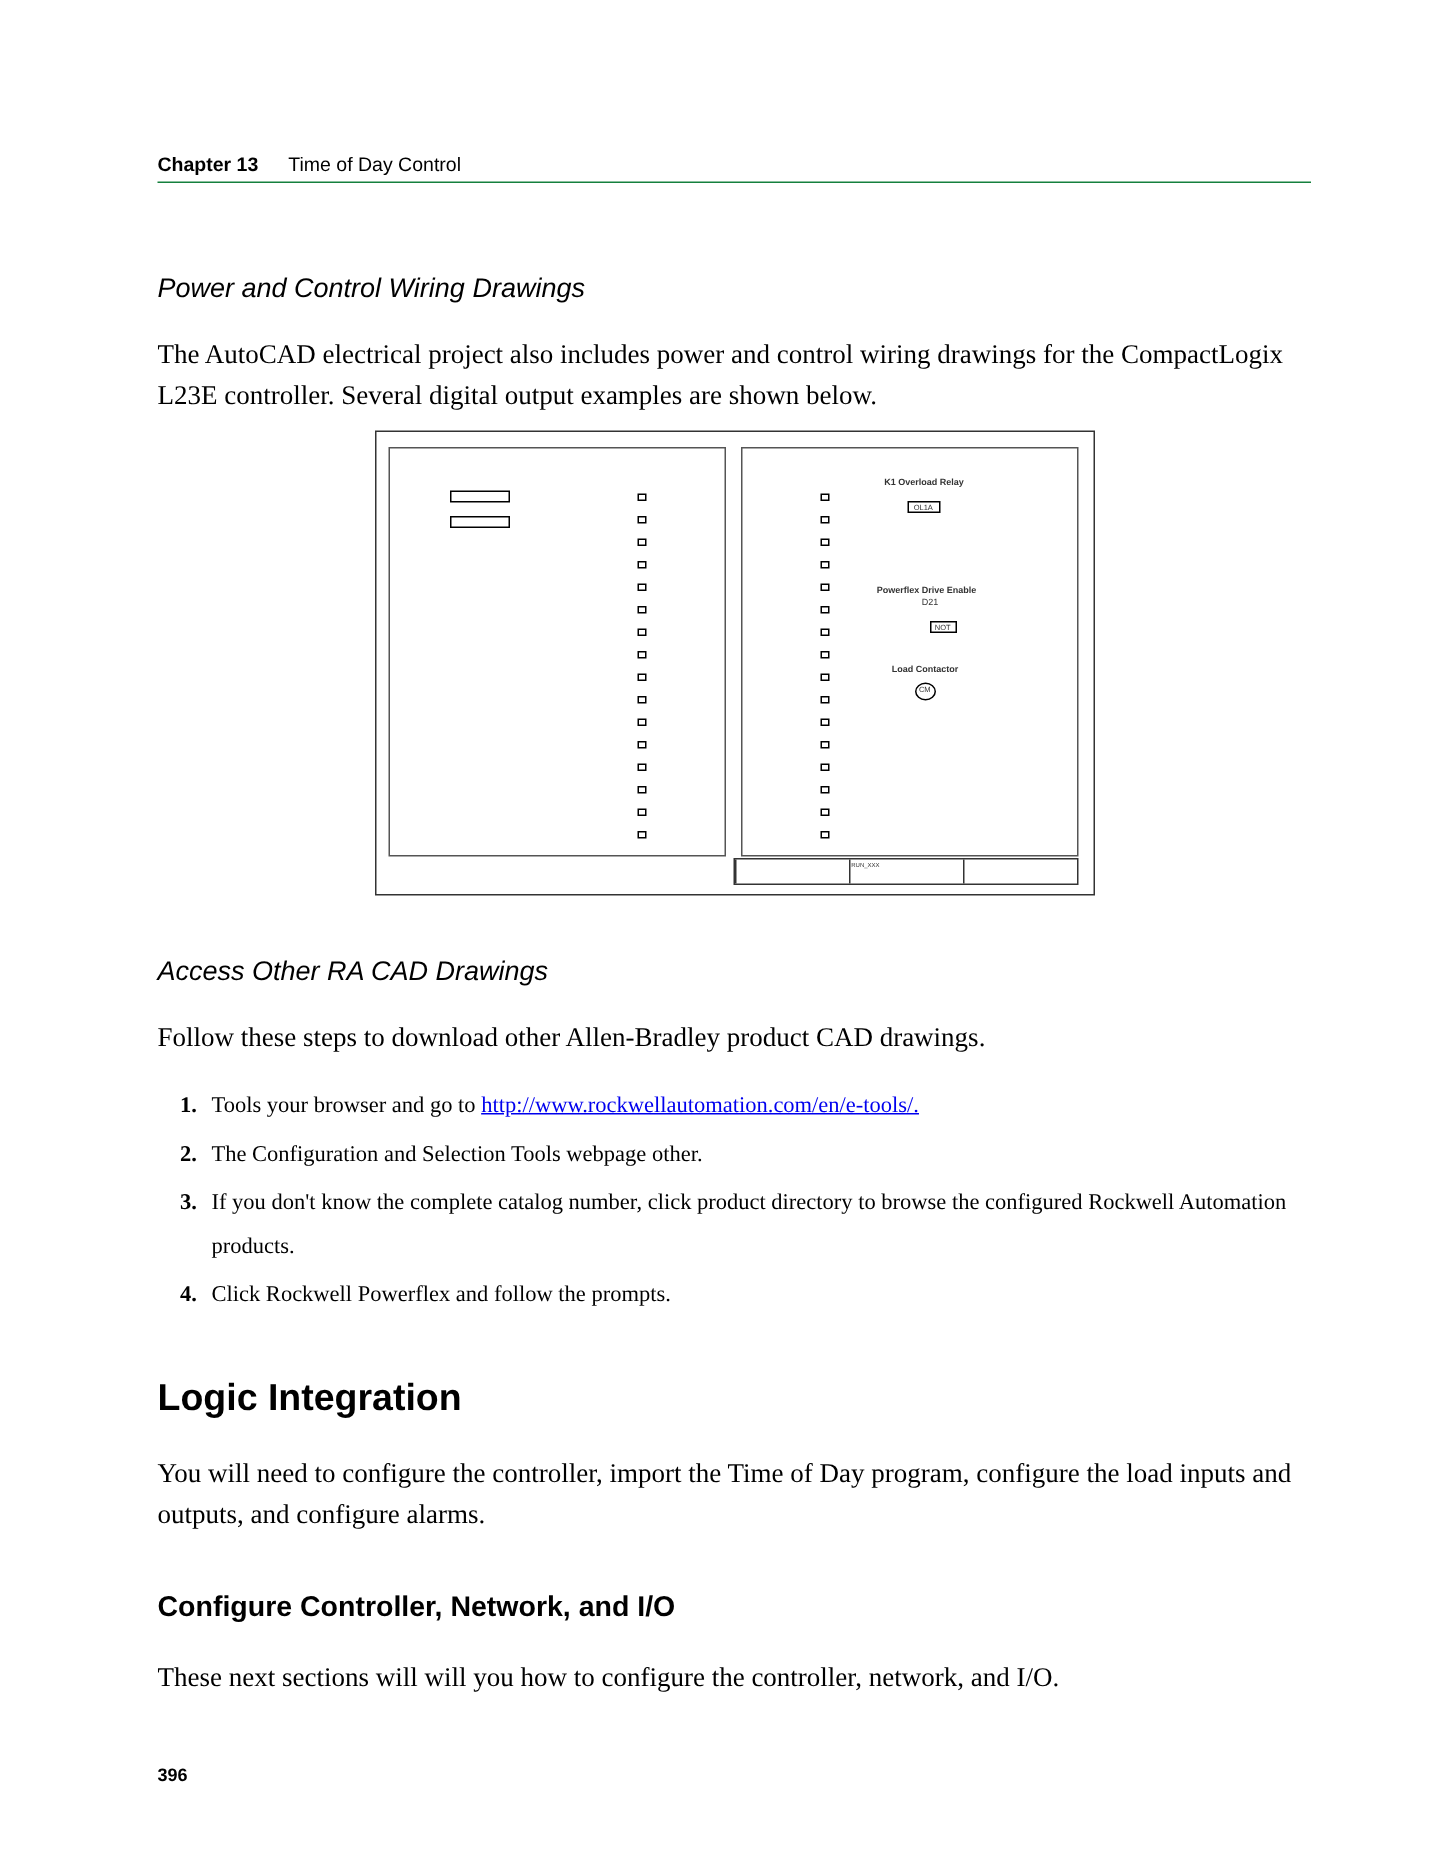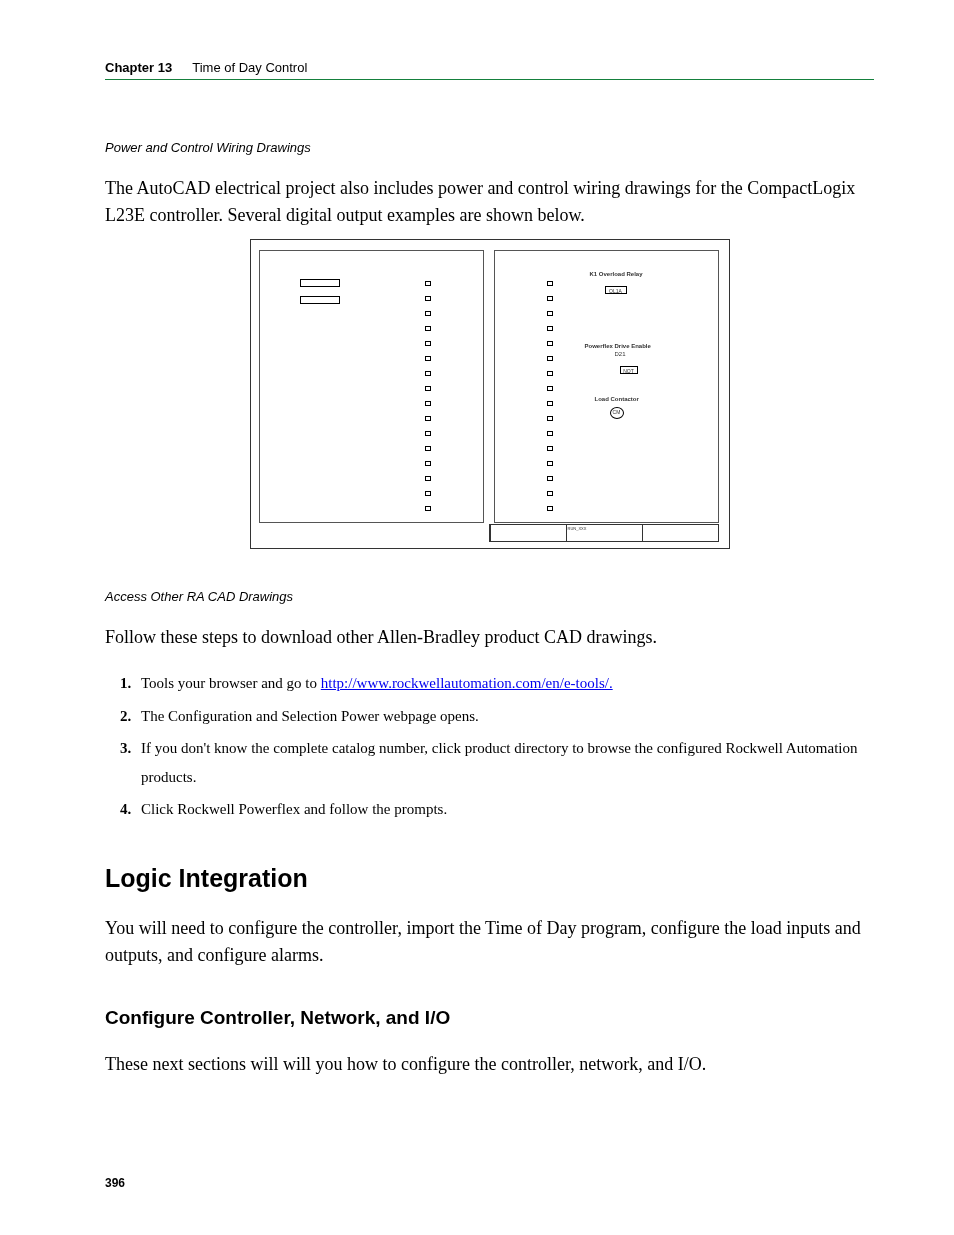--- a/index.html
+++ b/index.html
@@ -21,25 +21,26 @@
       margin-bottom: 60px;
     }
     .chapter-label {
       font-family: Arial, Helvetica, sans-serif;
       font-weight: bold;
       font-size: 13px;
     }
     .chapter-title {
       font-family: Arial, Helvetica, sans-serif;
       font-size: 13px;
+      margin-top: 42px;
     }
     .subheading-italic {
       font-family: Arial, Helvetica, sans-serif;
       font-style: italic;
-      font-size: 13px;
+      font-size: 18px;
       margin-bottom: 20px;
     }
     .body-text {
       font-size: 18px;
       line-height: 1.5;
       margin-bottom: 10px;
     }
     .diagram-wrap {
       display: flex;
       justify-content: center;
@@ -193,21 +194,21 @@
     </div>
   </div>
 </div>
 
 <div class="subheading-italic">Access Other RA CAD Drawings</div>
 <p class="body-text">Follow these steps to download other Allen-Bradley product CAD drawings.</p>
 <ol class="steps">
   <li>
     <span>Tools your browser and go to </span><a class="link" href="#">http://www.rockwellautomation.com/en/e-tools/.</a>
   </li>
-  <li>The Configuration and Selection Power webpage opens.</li>
+  <li>The Configuration and Selection Tools webpage other.</li>
   <li>If you don't know the complete catalog number, click product directory to browse the configured Rockwell Automation products.</li>
   <li>Click Rockwell Powerflex and follow the prompts.</li>
 </ol>
 
 <div class="h1">Logic Integration</div>
 <p class="body-text">You will need to configure the controller, import the Time of Day program, configure the load inputs and outputs, and configure alarms.</p>
 
 <div class="h2">Configure Controller, Network, and I/O</div>
 <p class="body-text">These next sections will will you how to configure the controller, network, and I/O.</p>
 

